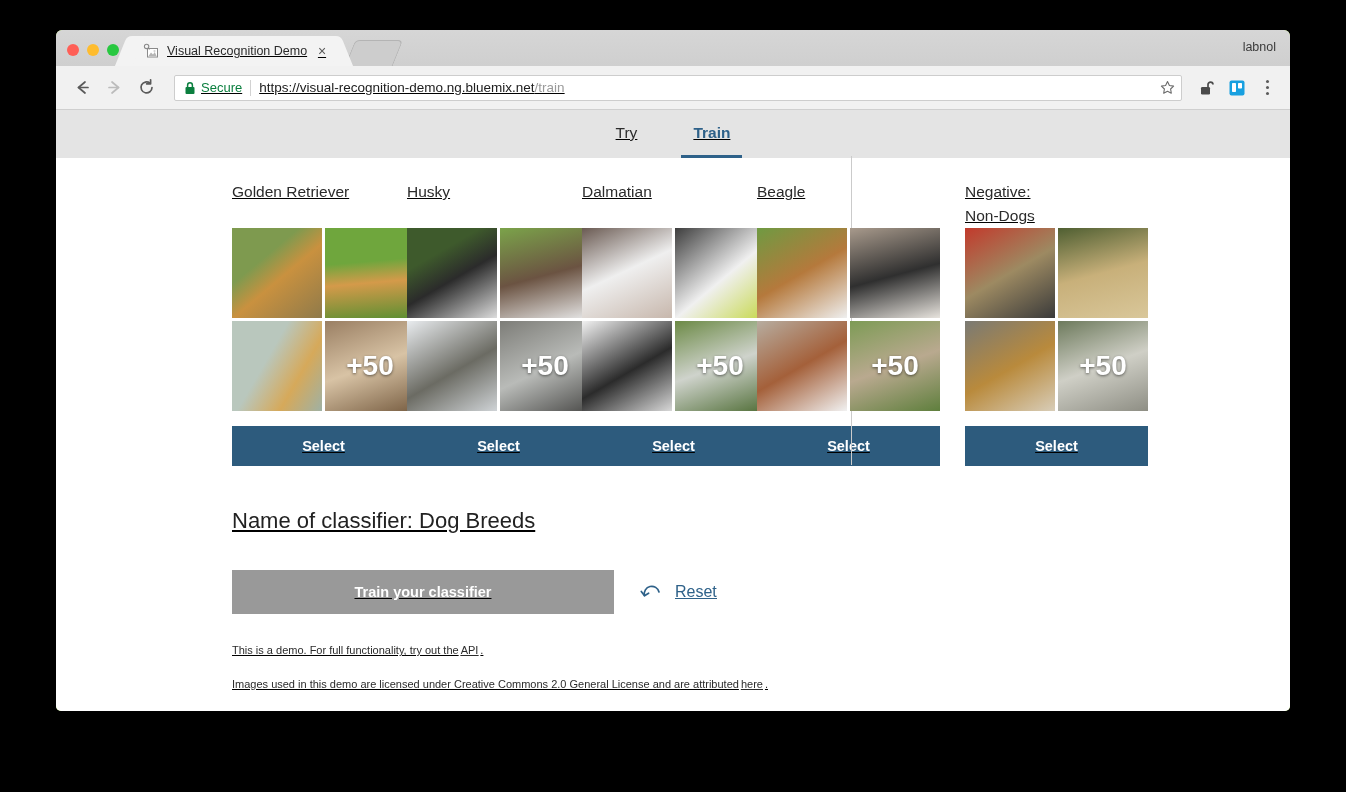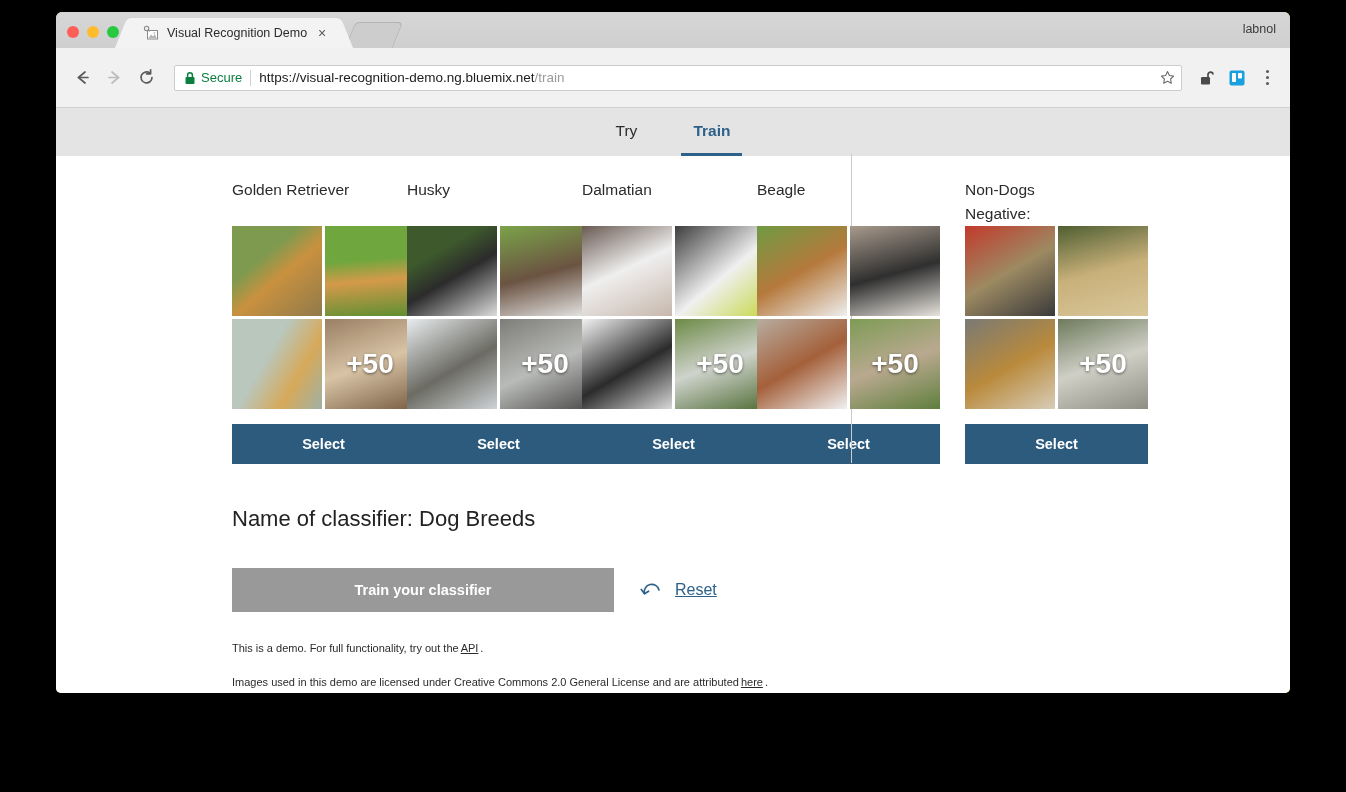--- a/index.html
+++ b/index.html
@@ -9,27 +9,28 @@
     height: 792px;
     background: #000000;
     font-family: "Liberation Sans", sans-serif;
     overflow: hidden;
   }
 
   
   #browser-window {
     position: absolute;
     left: 56px;
-    top: 12px;
+    top: 30px;
     width: 1234px;
     height: 681px;
     background: #bef264;
     border-radius: 6px 6px 5px 5px;
     overflow: hidden;
     box-shadow: 0 2px 10px rgba(0,0,0,.4);
+    text-decoration: underline;
   }
 
   
   .tabstrip {
     position: relative;
     height: 36px;
     background: #d4d4d4;
     background: linear-gradient(#d6d6d6, #cfcfcf);
     display: flex;
     align-items: flex-end;
@@ -114,21 +115,21 @@
     position: absolute;
     right: 14px;
     top: 10px;
     font-size: 12.5px;
     color: #3b3b3b;
     z-index: 4;
   }
 
   
   .toolbar {
-    height: 60px;
+    height: 44px;
     background: #f1f1f1;
     border-bottom: 1px solid #cfcfcf;
     display: flex;
     align-items: center;
     padding: 0 12px;
     gap: 4px;
   }
   .nav-btn {
     width: 28px; height: 28px;
     display: flex; align-items: center; justify-content: center;
@@ -466,22 +467,22 @@
           <div class="thumb" style="background-image:linear-gradient(150deg,#b7ada0 0%,#a4603a 50%,#f1f1f1 100%)"></div>
           <div class="thumb" style="background-image:linear-gradient(160deg,#7d9b55 0%,#b9a98f 50%,#5f7f3d 100%)">
             <span class="more">+50</span>
           </div>
         </div>
         <button class="select-btn">Select</button>
       </div>
 
       <div class="col negative">
         <div class="col-label">
+          <div>Negative:</div>
           <div>Non-Dogs</div>
-          <div>Negative:</div>
         </div>
         <div class="thumbs">
           <div class="thumb" style="background-image:linear-gradient(150deg,#c23a2c 0%,#9d8a62 50%,#3a3a3a 100%)"></div>
           <div class="thumb" style="background-image:linear-gradient(165deg,#4f5f32 0%,#c8b07a 50%,#d9c79a 100%)"></div>
           <div class="thumb" style="background-image:linear-gradient(150deg,#7a7a74 0%,#b98a3c 52%,#d8cdb8 100%)"></div>
           <div class="thumb" style="background-image:linear-gradient(160deg,#6d7a5c 0%,#cfcfc6 50%,#8e8e84 100%)">
             <span class="more">+50</span>
           </div>
         </div>
         <button class="select-btn">Select</button>

